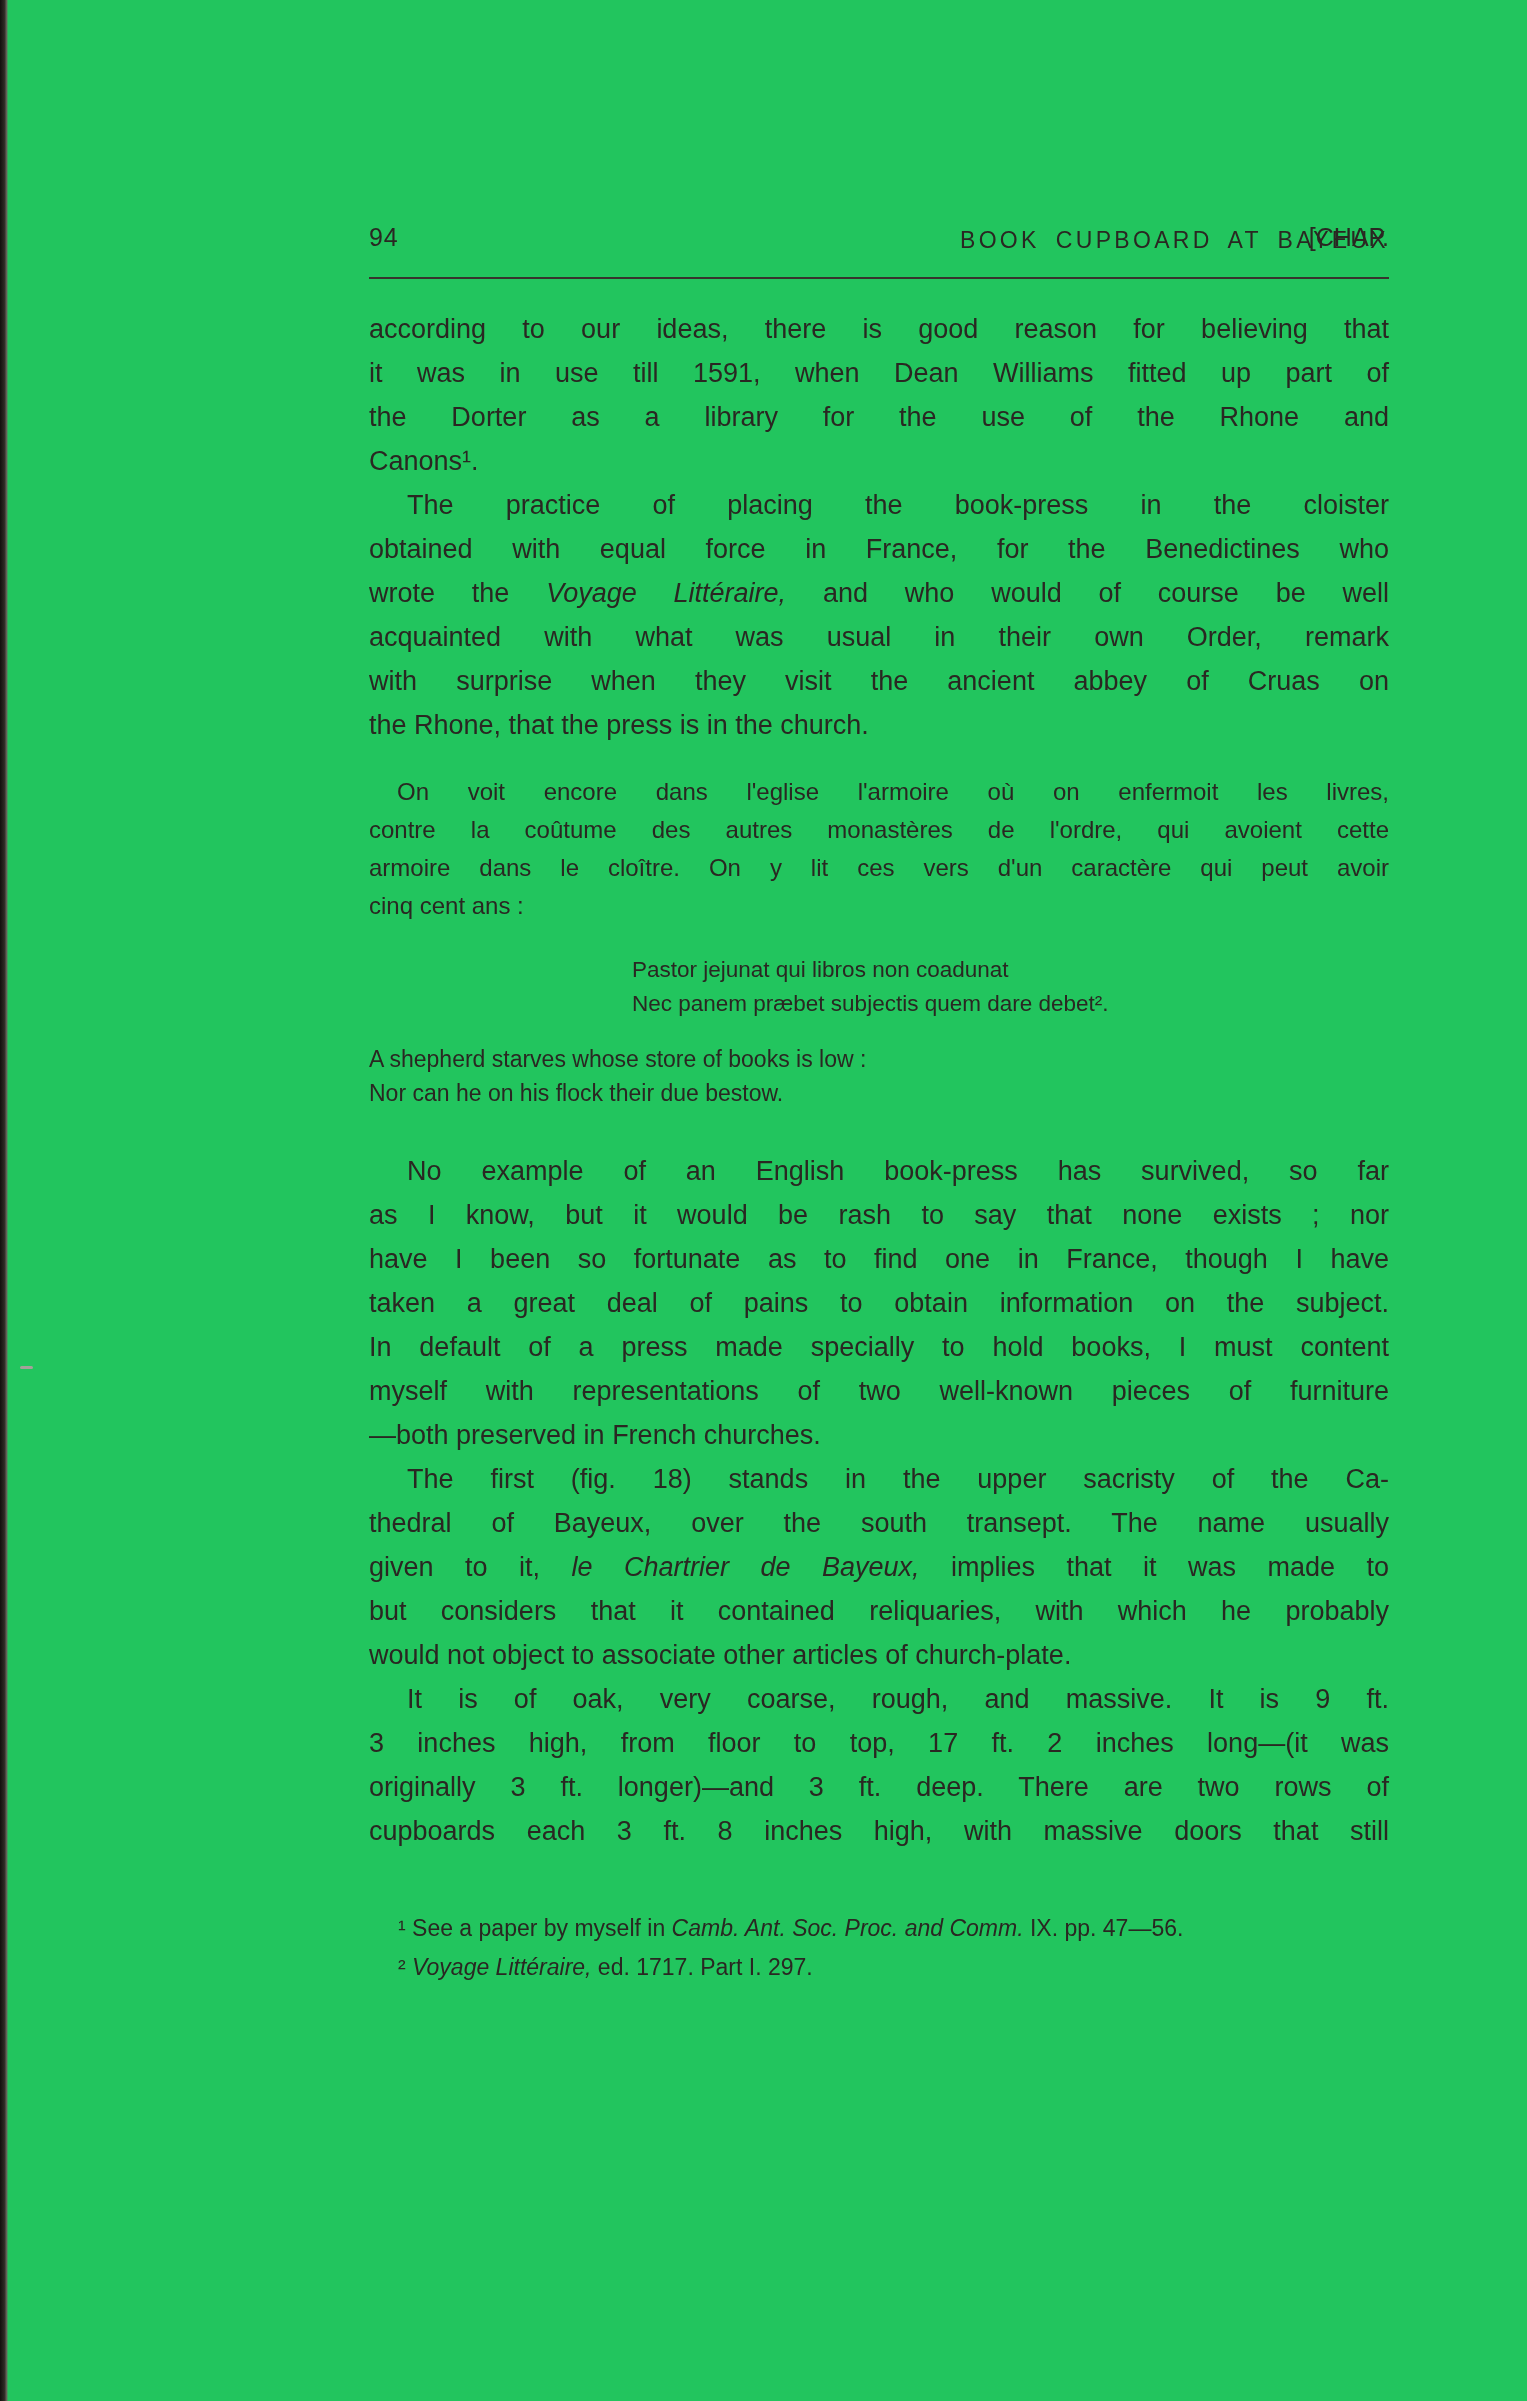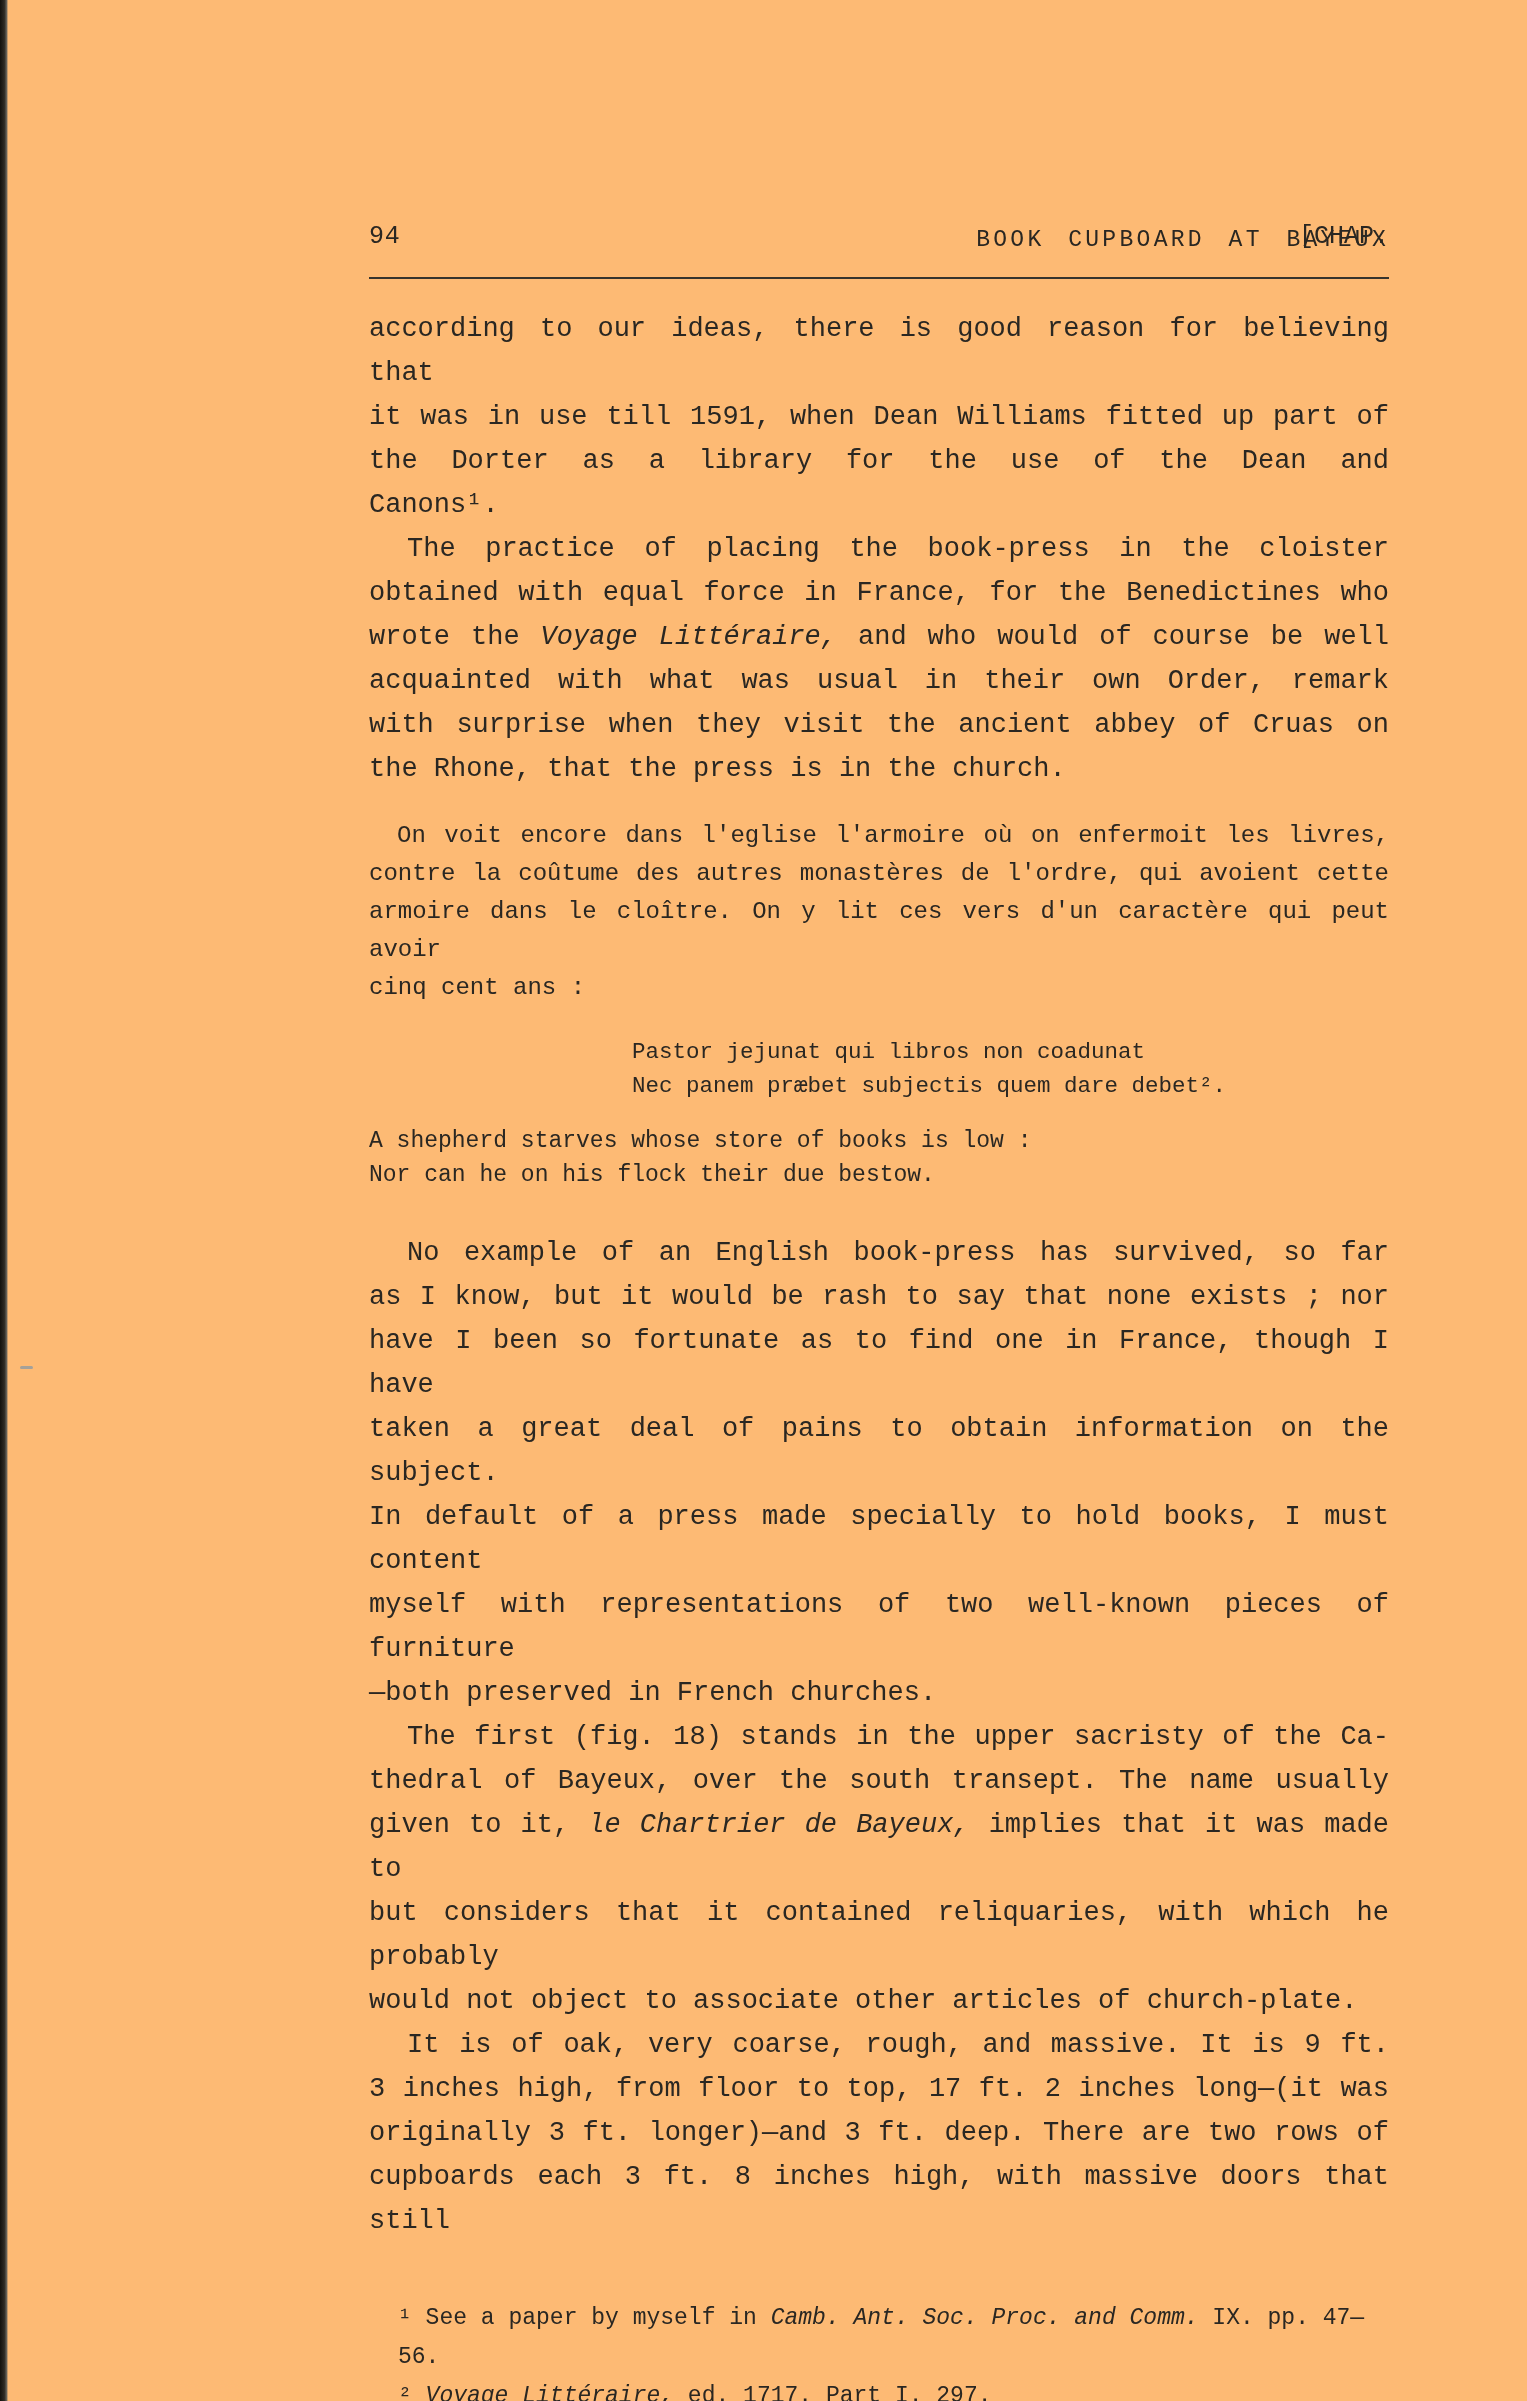--- a/index.html
+++ b/index.html
@@ -2,22 +2,22 @@
 <html style="font-size:13px"><head>
 <meta charset="utf-8">
 <style>
   * { margin:0; padding:0; box-sizing:border-box; }
   html,body { width:1528px; height:2401px; }
   body { background:#e9e7e1; }
 
   .page {
     position:relative;
     width:1528px; height:2401px;
-    background:#fdba74;
-    font-family:Liberation Mono, monospace;
+    background:#22c55e;
+    font-family:Liberation Sans, sans-serif;
     color:#2a2722;
     overflow:hidden;
   }
 
   .scan-edge {
     position:absolute; left:0; top:0;
     width:8.2px; height:100%;
     background:linear-gradient(90deg,#12100d 0%, #2e2b25 55%, #6b675e 85%, rgba(107,103,94,0) 100%);
   }
 
@@ -83,21 +83,21 @@
       <span class="running-title">BOOK CUPBOARD AT BAYEUX</span>
       <span class="chapter">[CHAP.</span>
     </div>
 
     <div class="rule"></div>
 
     <div id="text-column">
         <div class="block body">
           <div class="line just">according to our ideas, there is good reason for believing that</div>
           <div class="line just">it was in use till 1591, when Dean Williams fitted up part of</div>
-          <div class="line just">the Dorter as a library for the use of the Dean and</div>
+          <div class="line just">the Dorter as a library for the use of the Rhone and</div>
           <div class="line">Canons¹.</div>
         </div>
         <div class="block body">
           <div class="line just indent">The practice of placing the book-press in the cloister</div>
           <div class="line just">obtained with equal force in France, for the Benedictines who</div>
           <div class="line just"><span>wrote the </span><span class="it">Voyage Littéraire,</span><span> and who would of course be well</span></div>
           <div class="line just">acquainted with what was usual in their own Order, remark</div>
           <div class="line just">with surprise when they visit the ancient abbey of Cruas on</div>
           <div class="line">the Rhone, that the press is in the church.</div>
         </div>

